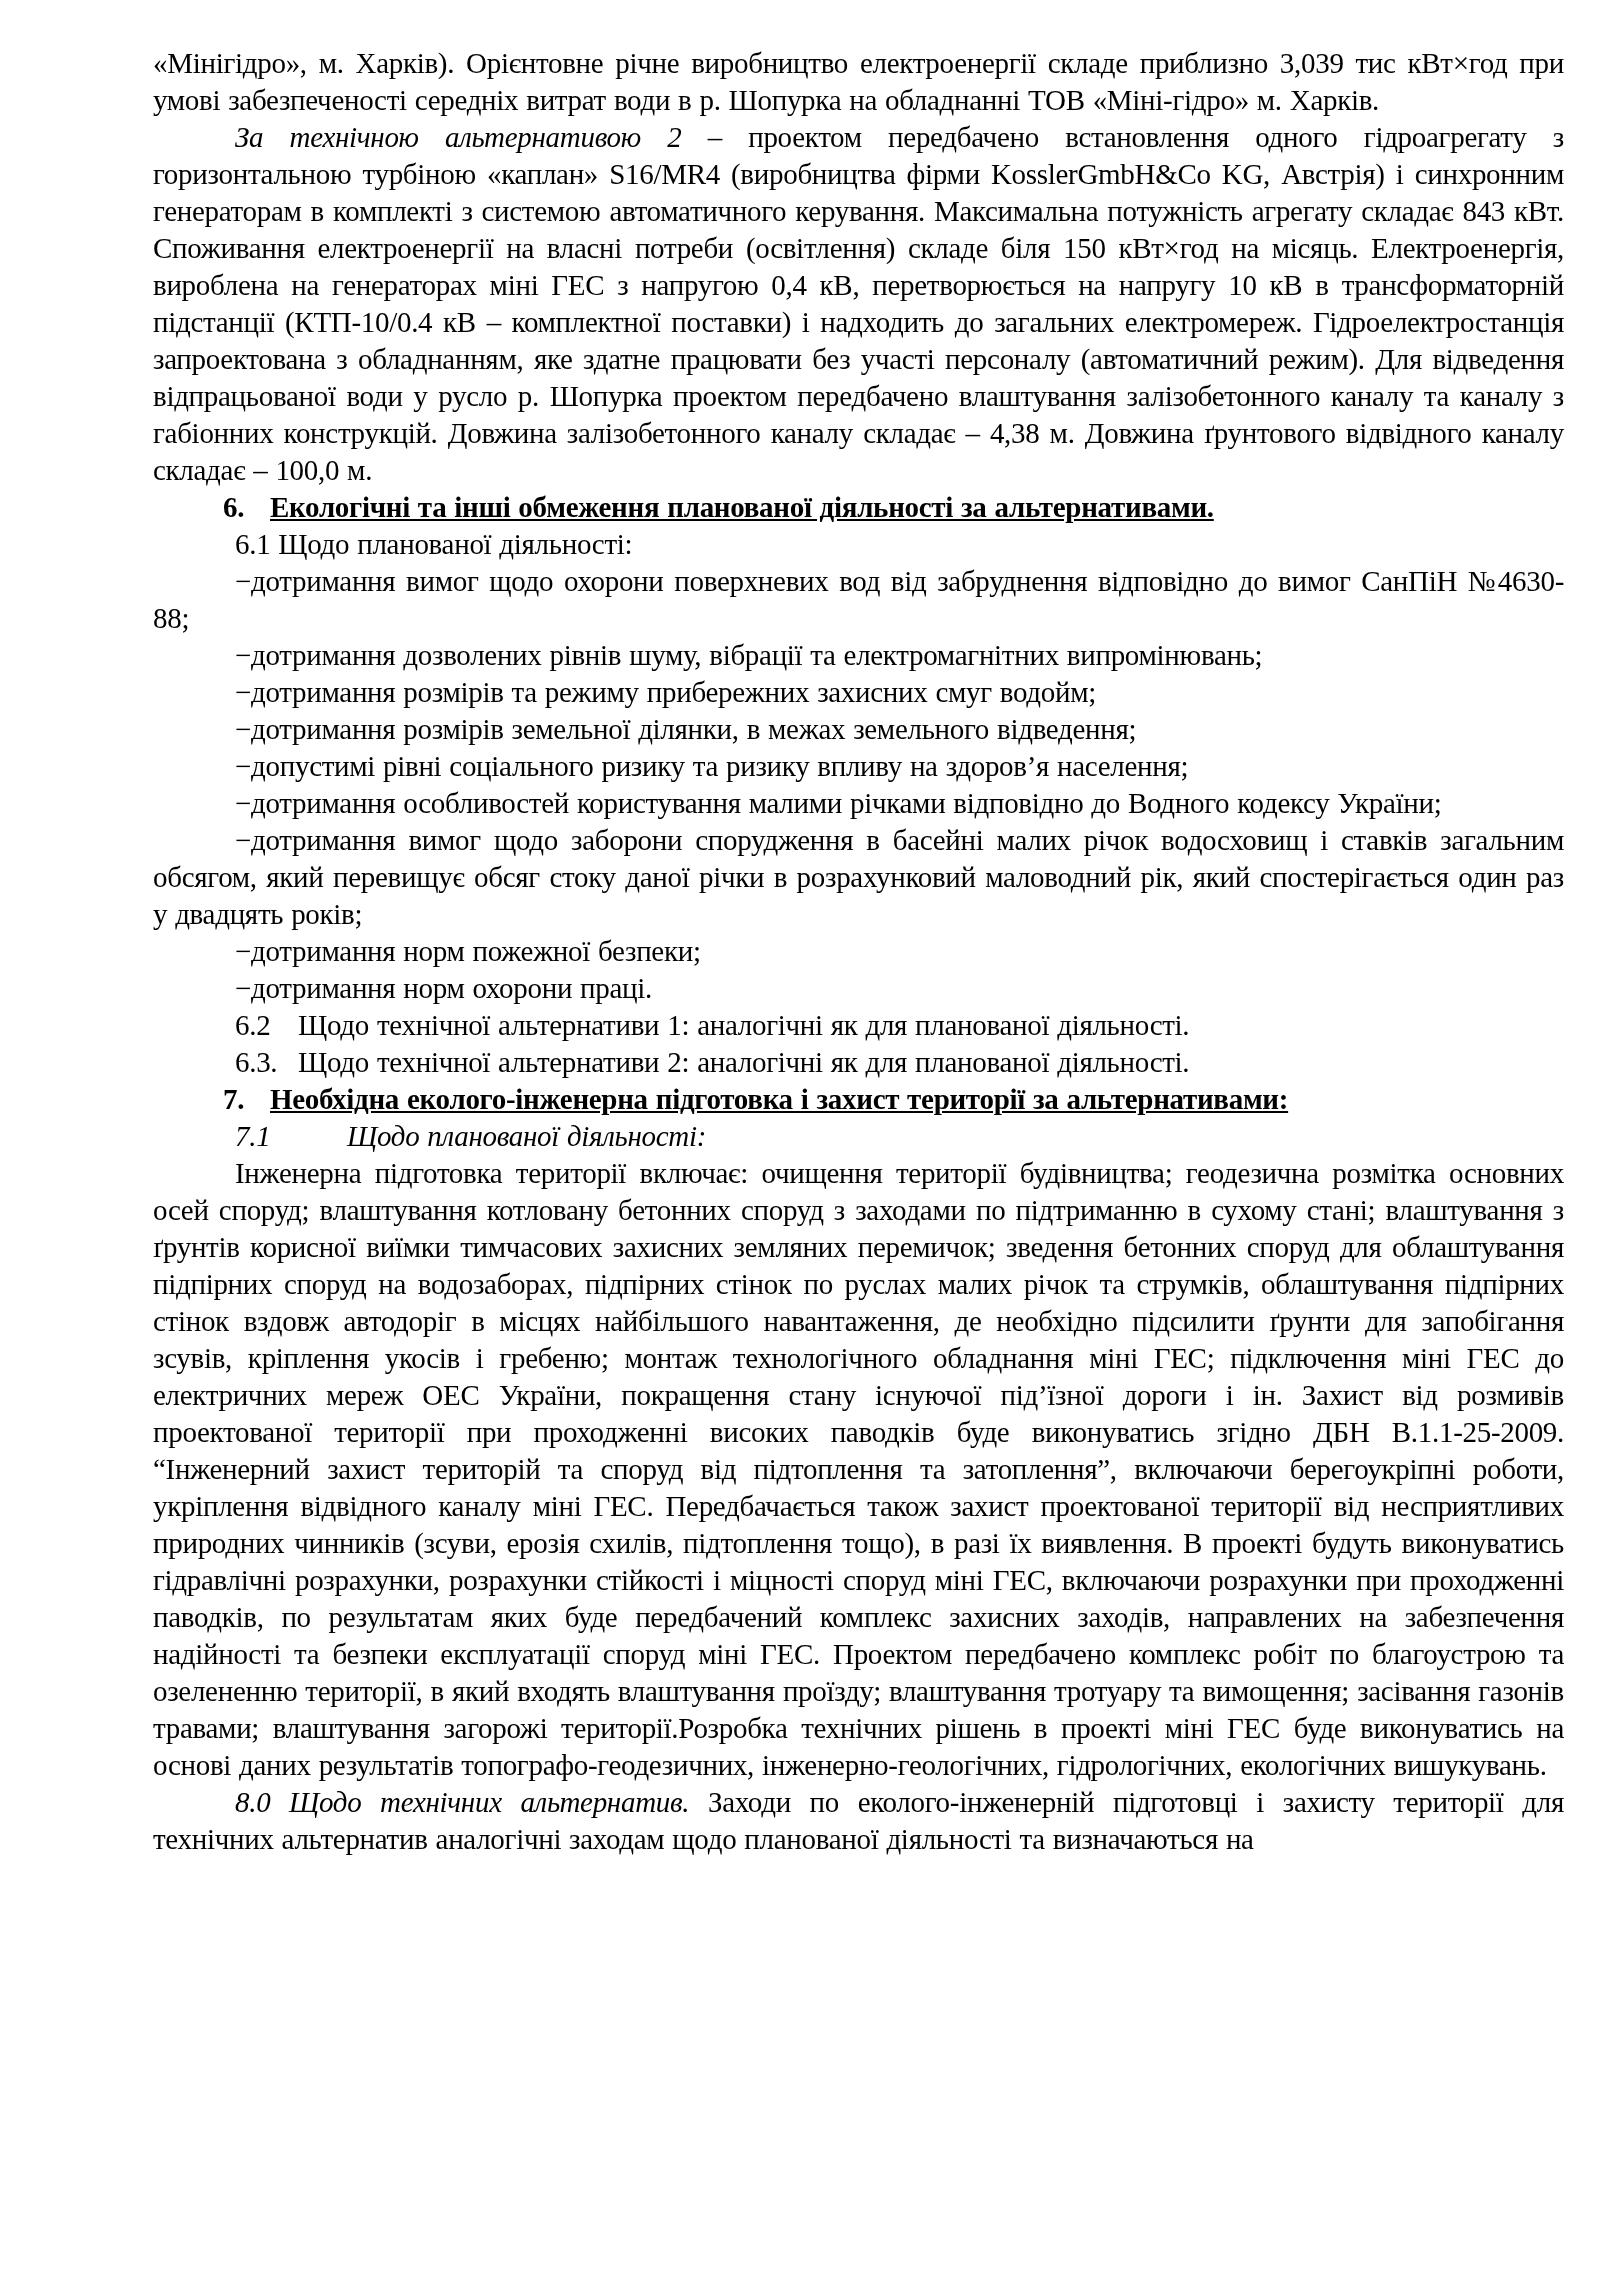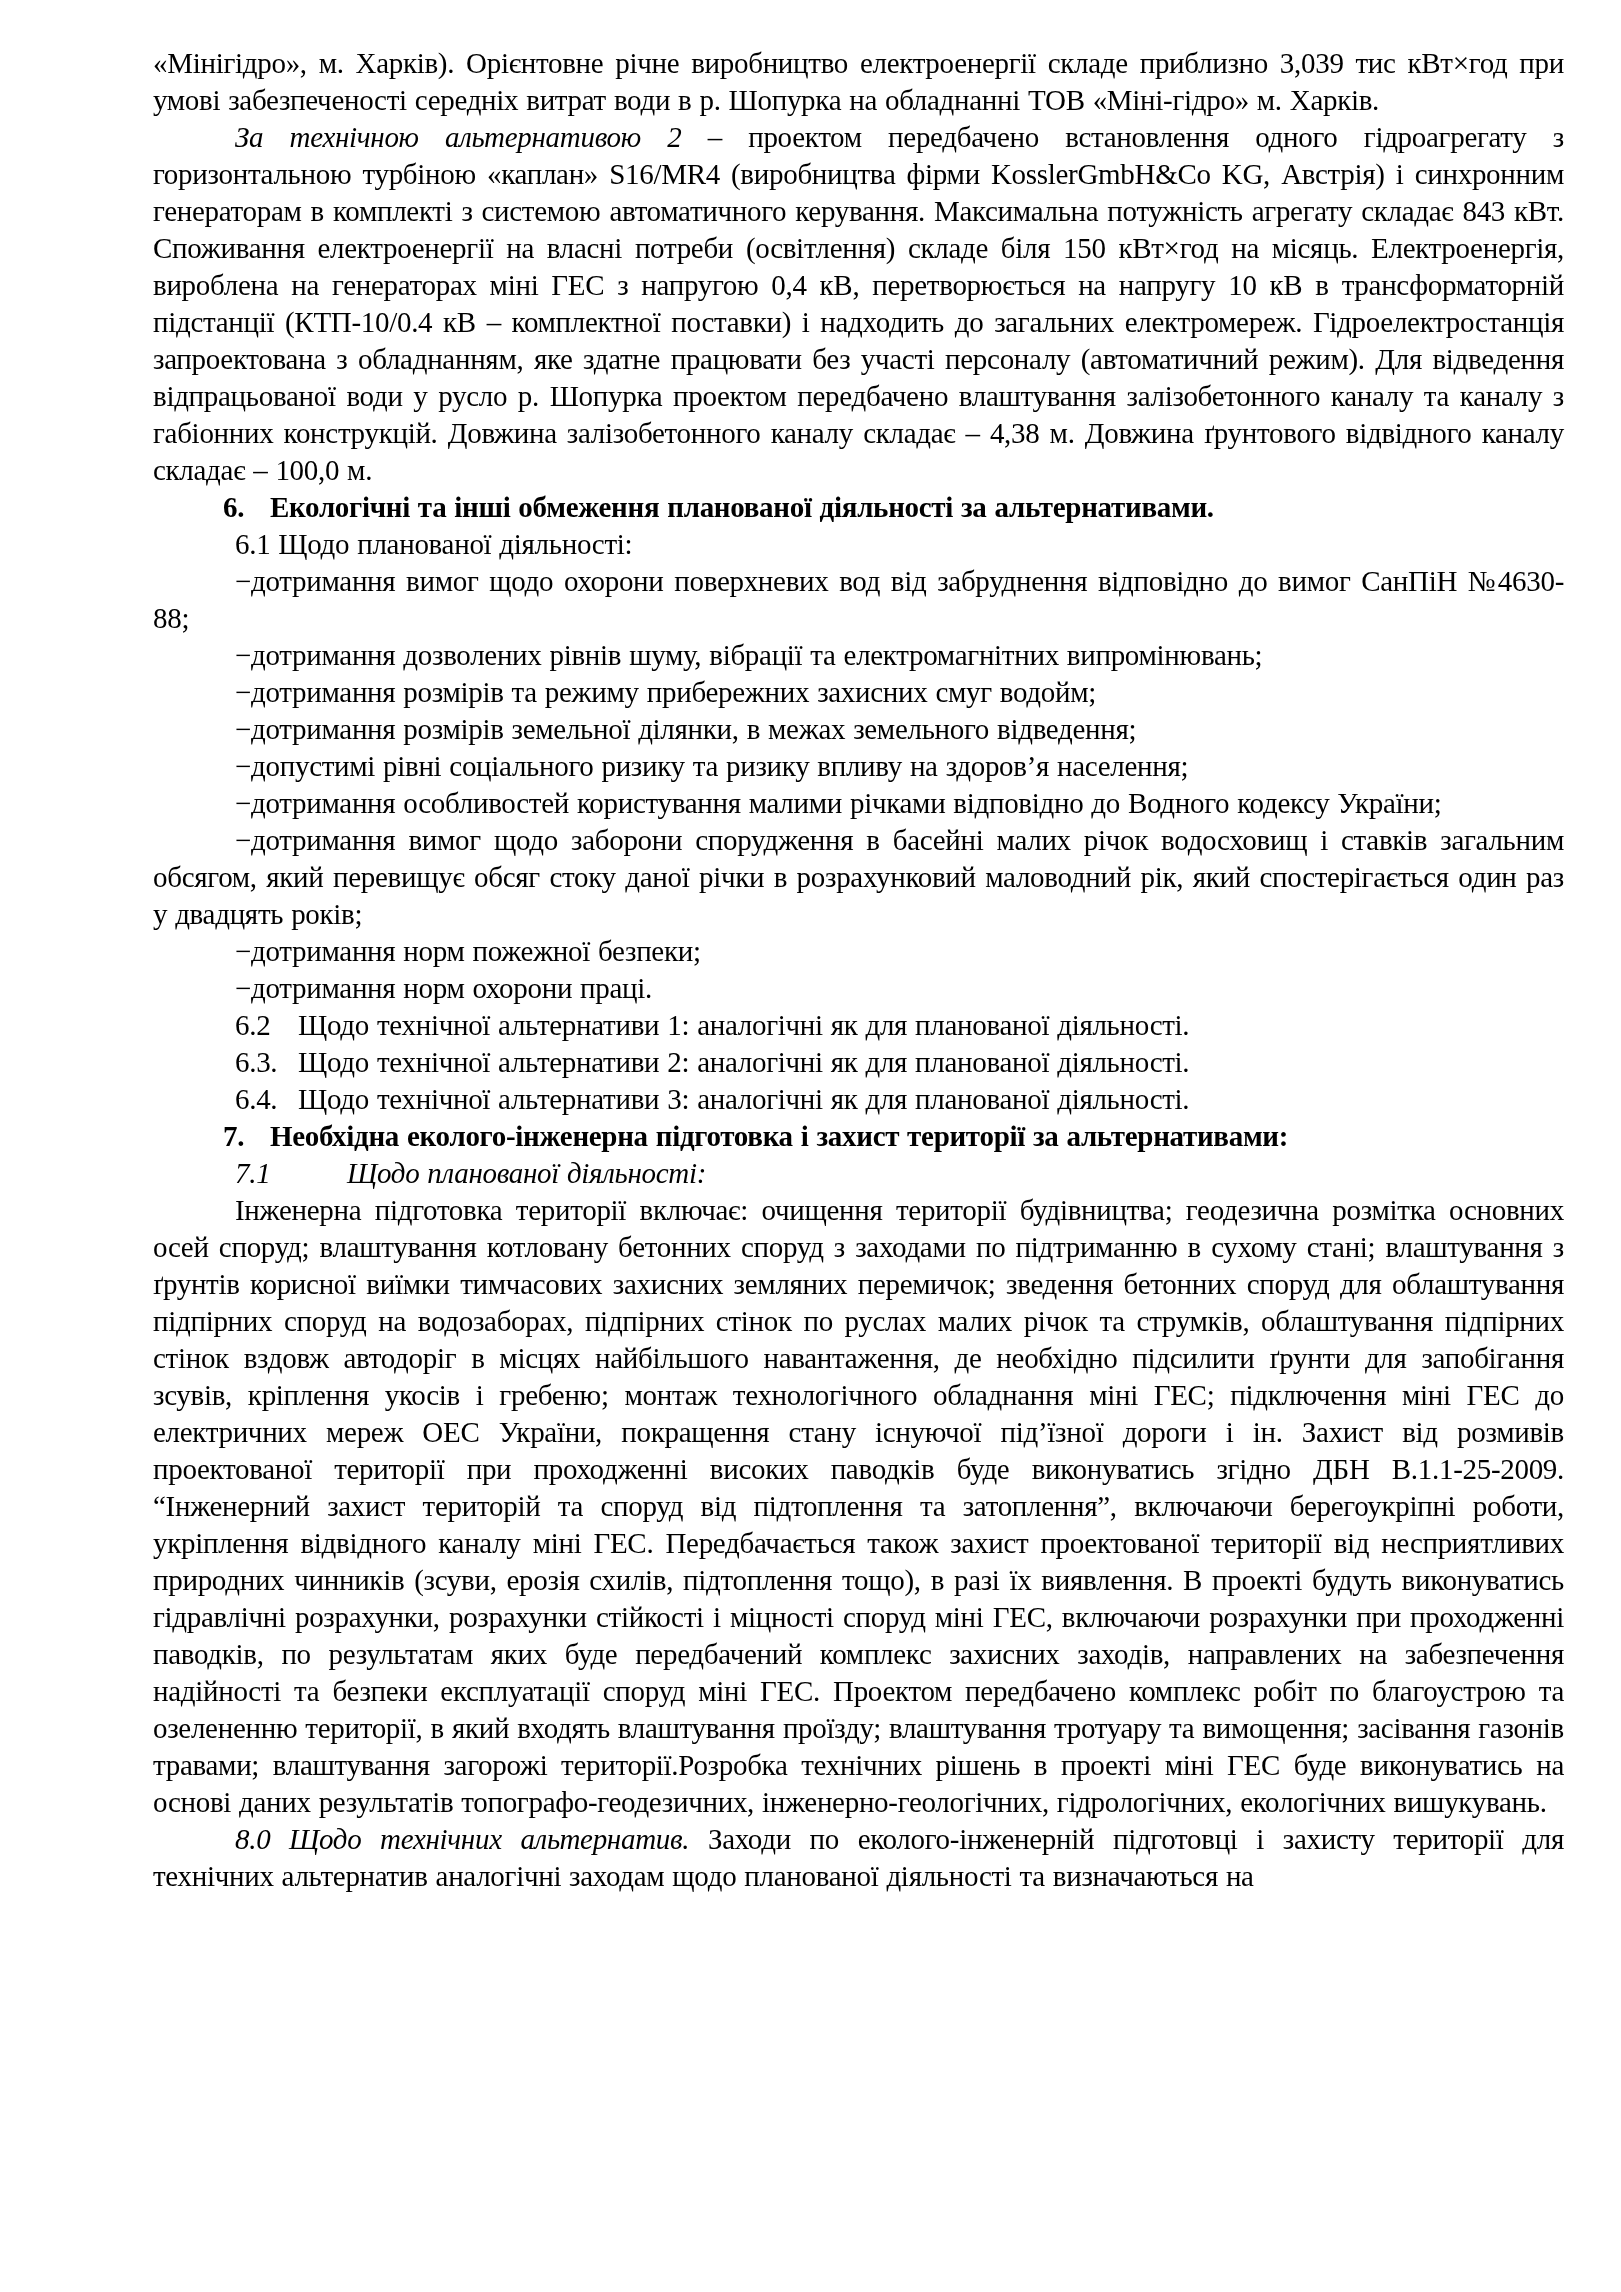--- a/index.html
+++ b/index.html
@@ -23,21 +23,21 @@
   }
   .page p {
     margin: 0;
     font-size: 29px;
     line-height: 37px;
     letter-spacing: -0.3px;
     text-align: justify;
     word-spacing: 1px;
   }
   .indent { text-indent: 82px; }
-  .heading { font-weight: bold; text-indent: 70px; }
+  .heading { font-weight: bold; text-indent: 70px; text-decoration: underline; }
   .heading .num {
     display: inline-block;
     width: 47px;
     text-indent: 0;
     font-weight: bold;
   }
   .num-tab {
     display: inline-block;
     width: 63px;
     text-indent: 0;
@@ -69,21 +69,20 @@
   <p class="indent">−допустимі рівні соціального ризику та ризику впливу на здоров’я населення;</p>
   <p class="indent">−дотримання особливостей користування малими річками відповідно до Водного кодексу України;</p>
   <p class="indent">−дотримання вимог щодо заборони спорудження в басейні малих річок водосховищ і ставків загальним обсягом, який перевищує обсяг стоку даної річки в розрахунковий маловодний рік, який спостерігається один раз у двадцять років;</p>
   <p class="indent">−дотримання норм пожежної безпеки;</p>
   <p class="indent">−дотримання норм охорони праці.</p>
 
   <p class="indent"><span class="num-tab">6.2</span><span>Щодо технічної альтернативи 1: аналогічні як для планованої  діяльності.</span></p>
 
   <p class="indent"><span class="num-tab">6.3.</span><span>Щодо технічної  альтернативи 2: аналогічні як для планованої  діяльності.</span></p>
 
-  <p class="indent"><span class="num-tab">6.4.</span><span>Щодо технічної альтернативи 3: аналогічні як для планованої  діяльності.</span></p>
 
 
   <p class="heading"><span class="num">7.</span><span>Необхідна еколого-інженерна підготовка і захист території за альтернативами:</span></p>
 
   <p class="indent italic"><span class="num-tab-wide">7.1</span><span>Щодо планованої діяльності:</span></p>
 
   <p class="indent">Інженерна підготовка території включає: очищення території будівництва; геодезична розмітка основних осей споруд; влаштування котловану бетонних споруд з заходами по підтриманню в сухому стані; влаштування з ґрунтів корисної виїмки тимчасових захисних земляних перемичок; зведення бетонних споруд для облаштування підпірних споруд на водозаборах, підпірних стінок по руслах малих річок та струмків, облаштування підпірних стінок вздовж автодоріг в місцях найбільшого навантаження, де необхідно підсилити ґрунти для запобігання зсувів, кріплення укосів і гребеню; монтаж технологічного обладнання міні ГЕС; підключення міні ГЕС до електричних мереж ОЕС України, покращення стану існуючої під’їзної дороги і ін. Захист від розмивів проектованої території при проходженні високих паводків буде виконуватись згідно ДБН В.1.1-25-2009. “Інженерний захист територій та споруд від підтоплення та затоплення”, включаючи берегоукріпні роботи, укріплення відвідного каналу міні ГЕС. Передбачається також захист проектованої території від несприятливих природних чинників (зсуви, ерозія схилів, підтоплення тощо), в разі їх виявлення. В проекті будуть виконуватись гідравлічні розрахунки, розрахунки стійкості і міцності споруд міні ГЕС, включаючи розрахунки при проходженні паводків, по результатам яких буде передбачений комплекс захисних заходів, направлених на забезпечення надійності та безпеки експлуатації споруд міні ГЕС. Проектом передбачено комплекс робіт по благоустрою та озелененню території, в який входять влаштування проїзду; влаштування тротуару та вимощення; засівання газонів травами; влаштування загорожі території.Розробка технічних рішень в проекті міні ГЕС буде виконуватись на основі даних результатів топографо-геодезичних, інженерно-геологічних, гідрологічних, екологічних вишукувань.</p>
 
   <p class="indent"><span class="italic">8.0 Щодо технічних альтернатив.</span><span> Заходи по еколого-інженерній підготовці і захисту території для технічних альтернатив аналогічні заходам щодо планованої діяльності та визначаються на</span></p>
 

